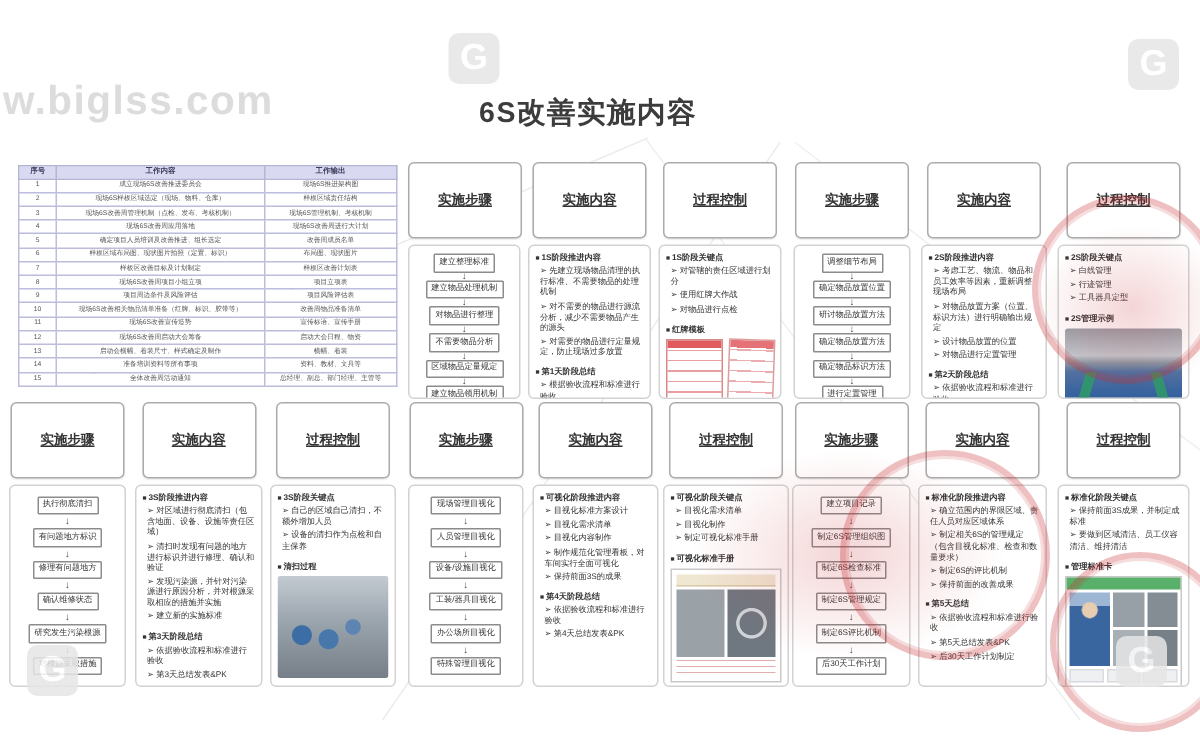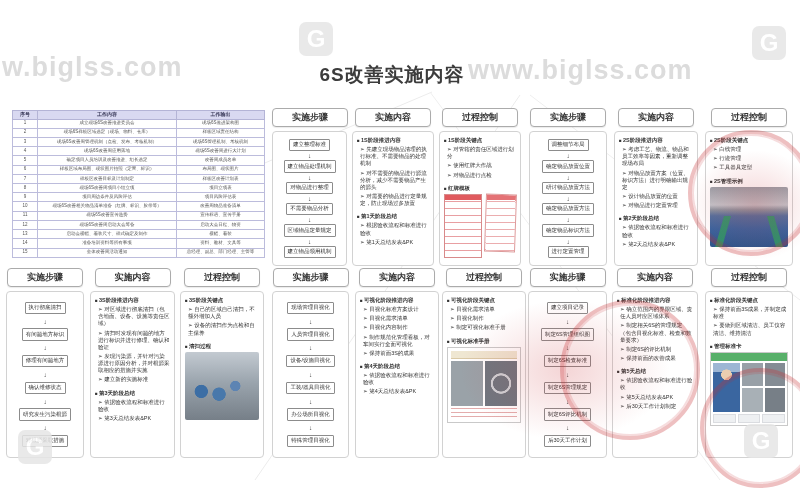--- a/index.html
+++ b/index.html
@@ -35,23 +35,23 @@
   
   .prep{position:absolute;left:12px;top:110px;width:253px;height:148px;z-index:2;}
   .prep table{width:100%;height:100%;border-collapse:collapse;table-layout:fixed;}
   .prep th{background:#d9d9f1;color:#3a3a5a;font-size:5px;font-weight:bold;
     border:1px solid #b4b4d6;padding:0;line-height:1.5;}
   .prep td{border:1px solid #bcbcdc;color:#555;font-size:4.5px;line-height:1.05;
     padding:0 1px;text-align:center;white-space:nowrap;overflow:hidden;background:#fff;}
 
   
   .col{position:absolute;display:flex;flex-direction:column;z-index:2;}
-  .pill{height:17px;line-height:17px;min-width:62px;margin:0 auto 4px;padding:0 6px;
+  .pill{height:17px;line-height:17px;min-width:62px;margin:0 auto 4px;padding:16px 6px;
     background:#fff;border:1px solid #ababab;border-radius:4px;font-size:9px;font-weight:bold;
-    color:#333;text-align:center;box-shadow:0 1px 1px rgba(0,0,0,.08);}
+    color:#333;text-align:center;box-shadow:0 1px 1px rgba(0,0,0,.08);text-decoration:underline;}
   .panel{flex:1;background:#fff;border:1px solid #d2d2d2;border-radius:4px;overflow:hidden;}
   .panel.flow{display:flex;flex-direction:column;align-items:center;justify-content:space-evenly;
     padding:5px 2px;}
   .flow-box{border:1px solid #8c8c8c;background:#fff;color:#333;font-size:5.5px;line-height:1;
     padding:2.5px 3px;text-align:center;white-space:nowrap;border-radius:1px;}
   .flow-arrow{font-size:6.5px;line-height:.8;color:#444;}
   .panel.text{padding:5px 4px;color:#333;}
   .blk-title{font-size:5.5px;font-weight:bold;line-height:1.3;margin:0 0 2px;}
   .blk-title::before{content:"■ ";font-size:4.5px;}
   .blk-title:not(:first-child){margin-top:6px;}
@@ -441,21 +441,20 @@
           <div></div>
           <div></div>
           <div></div>
         </div>
       </div>
     </div>
   </div>
 
   <div class="wm-layer">
     <div class="wm-url left">w.biglss.com</div>
-    <div class="wm-url right">www.biglss.com</div>
     <div class="glogo g1">G</div>
     <div class="glogo g2">G</div>
     <div class="glogo g3">G</div>
     <div class="glogo g4">G</div>
     <div class="blob b1"></div>
     <div class="blob b2"></div>
     <div class="seal s1"></div>
     <div class="seal s2"></div>
     <div class="seal s3"></div>
   </div>

